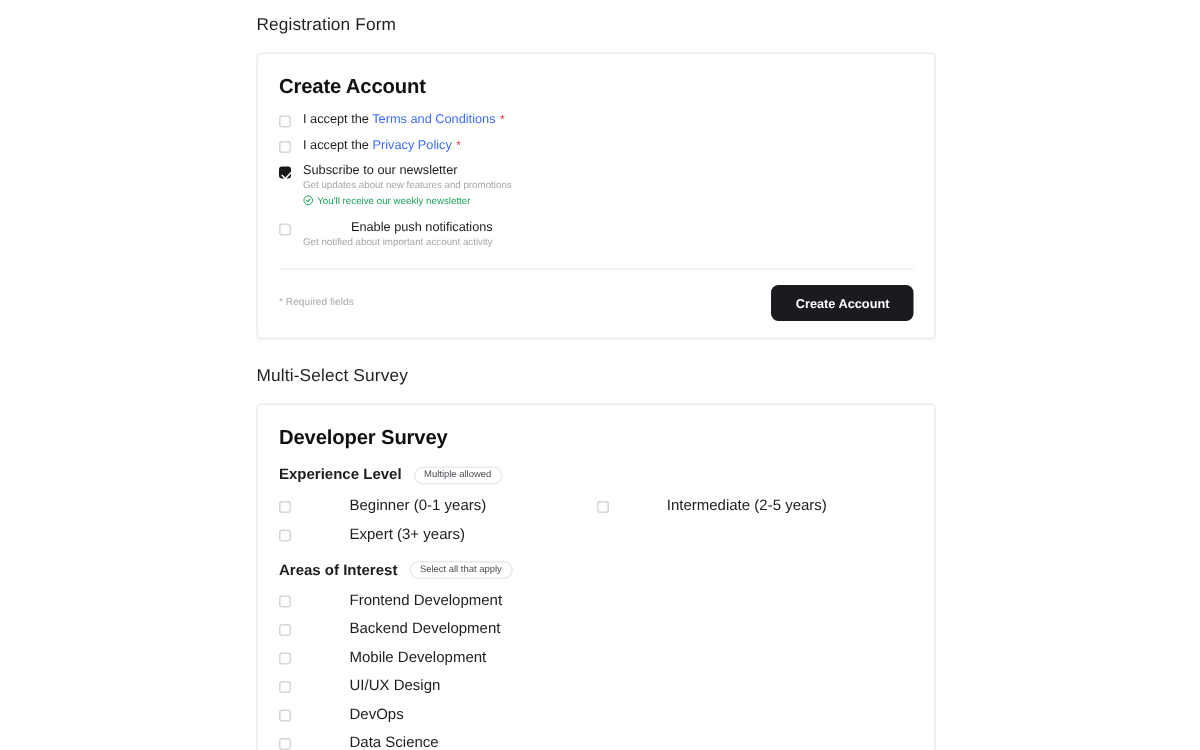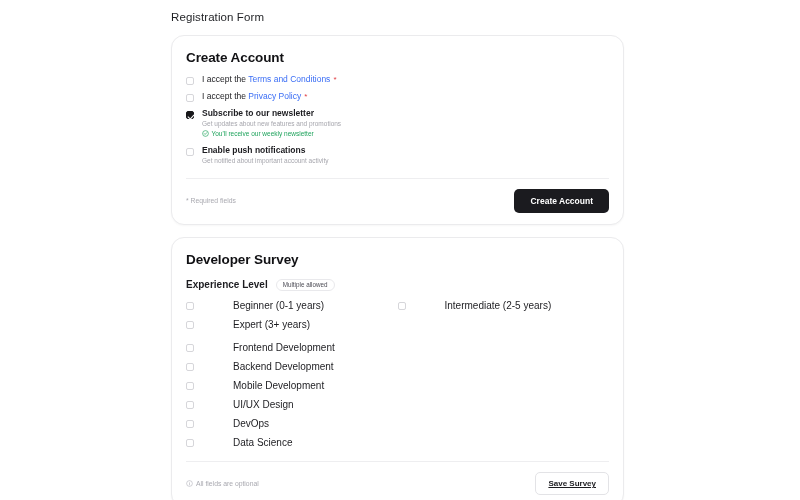--- a/index.html
+++ b/index.html
@@ -19,35 +19,35 @@
     color: #1f2024;
     letter-spacing: .1px;
   }
   #reg-title { margin-top: 11px; }
   #survey-title { margin-top: 19px; }
 
   .card {
     margin-top: 12px;
     background: #fff;
     border: 1px solid #ebebed;
-    border-radius: 13px;
+    border-radius: 3px;
     box-shadow: 0 1px 2px rgba(16,17,20,.035);
   }
   .card-body { padding: 14px 14px 0 14px; }
   .card-title {
     font-size: 13.5px;
     font-weight: 700;
     color: #111114;
     letter-spacing: -.1px;
   }
 
   
   .check-list { margin-top: 10px; }
   .check-row { display: flex; align-items: flex-start; margin-bottom: 7px; }
-  .check-row:last-child { margin-bottom: 0; }
+  .check-row:last-child { margin-bottom: 0; text-align: right; }
 
   .box {
     width: 8px; height: 8px;
     flex: 0 0 8px;
     border: 1px solid #d6d6da;
     border-radius: 2px;
     background: #fff;
     margin-top: 2px;
   }
   .box.checked {
@@ -65,21 +65,21 @@
     transform: rotate(42deg);
   }
 
   .row-text { margin-left: 8px; line-height: 1.05; }
   .row-label {
     font-size: 8.5px;
     color: #1d1d21;
     font-weight: 400;
     white-space: nowrap;
   }
-  .row-label.strong { font-weight: 700; }
+  .row-label.strong { font-weight: 400; }
   .link { color: #3b6ef5; }
   .req { color: #e0393e; font-size: 8px; margin-left: 3px; }
   .helper {
     font-size: 6.5px;
     color: #a6a6ad;
     margin-top: 3px;
     white-space: nowrap;
   }
   .success {
     font-size: 6.5px;
@@ -200,20 +200,21 @@
 
         <div class="divider"></div>
       </div>
 
       <div class="card-foot">
         <div class="foot-note">* Required fields</div>
         <button class="btn-primary">Create Account</button>
       </div>
     </div>
 
+    <div class="section-title" id="survey-title">Multi-Select Survey</div>
 
     <div class="card">
       <div class="card-body">
         <div class="card-title">Developer Survey</div>
 
         <div id="survey-groups">
             <div class="group">
               <div class="group-head">
                 <div class="group-label">Experience Level</div>
                 <div class="badge">Multiple allowed</div>
@@ -227,20 +228,24 @@
                   <div class="box"></div>
                   <div class="opt-label">Intermediate (2-5 years)</div>
                 </div>
                 <div class="opt">
                   <div class="box"></div>
                   <div class="opt-label">Expert (3+ years)</div>
                 </div>
               </div>
             </div>
             <div class="group">
+              <div class="group-head">
+                <div class="group-label">Areas of Interest</div>
+                <div class="badge">Select all that apply</div>
+              </div>
               <div class="opt-grid cols-3" id="interest-grid">
                 <div class="opt">
                   <div class="box"></div>
                   <div class="opt-label">Frontend Development</div>
                 </div>
                 <div class="opt">
                   <div class="box"></div>
                   <div class="opt-label">Backend Development</div>
                 </div>
                 <div class="opt">

